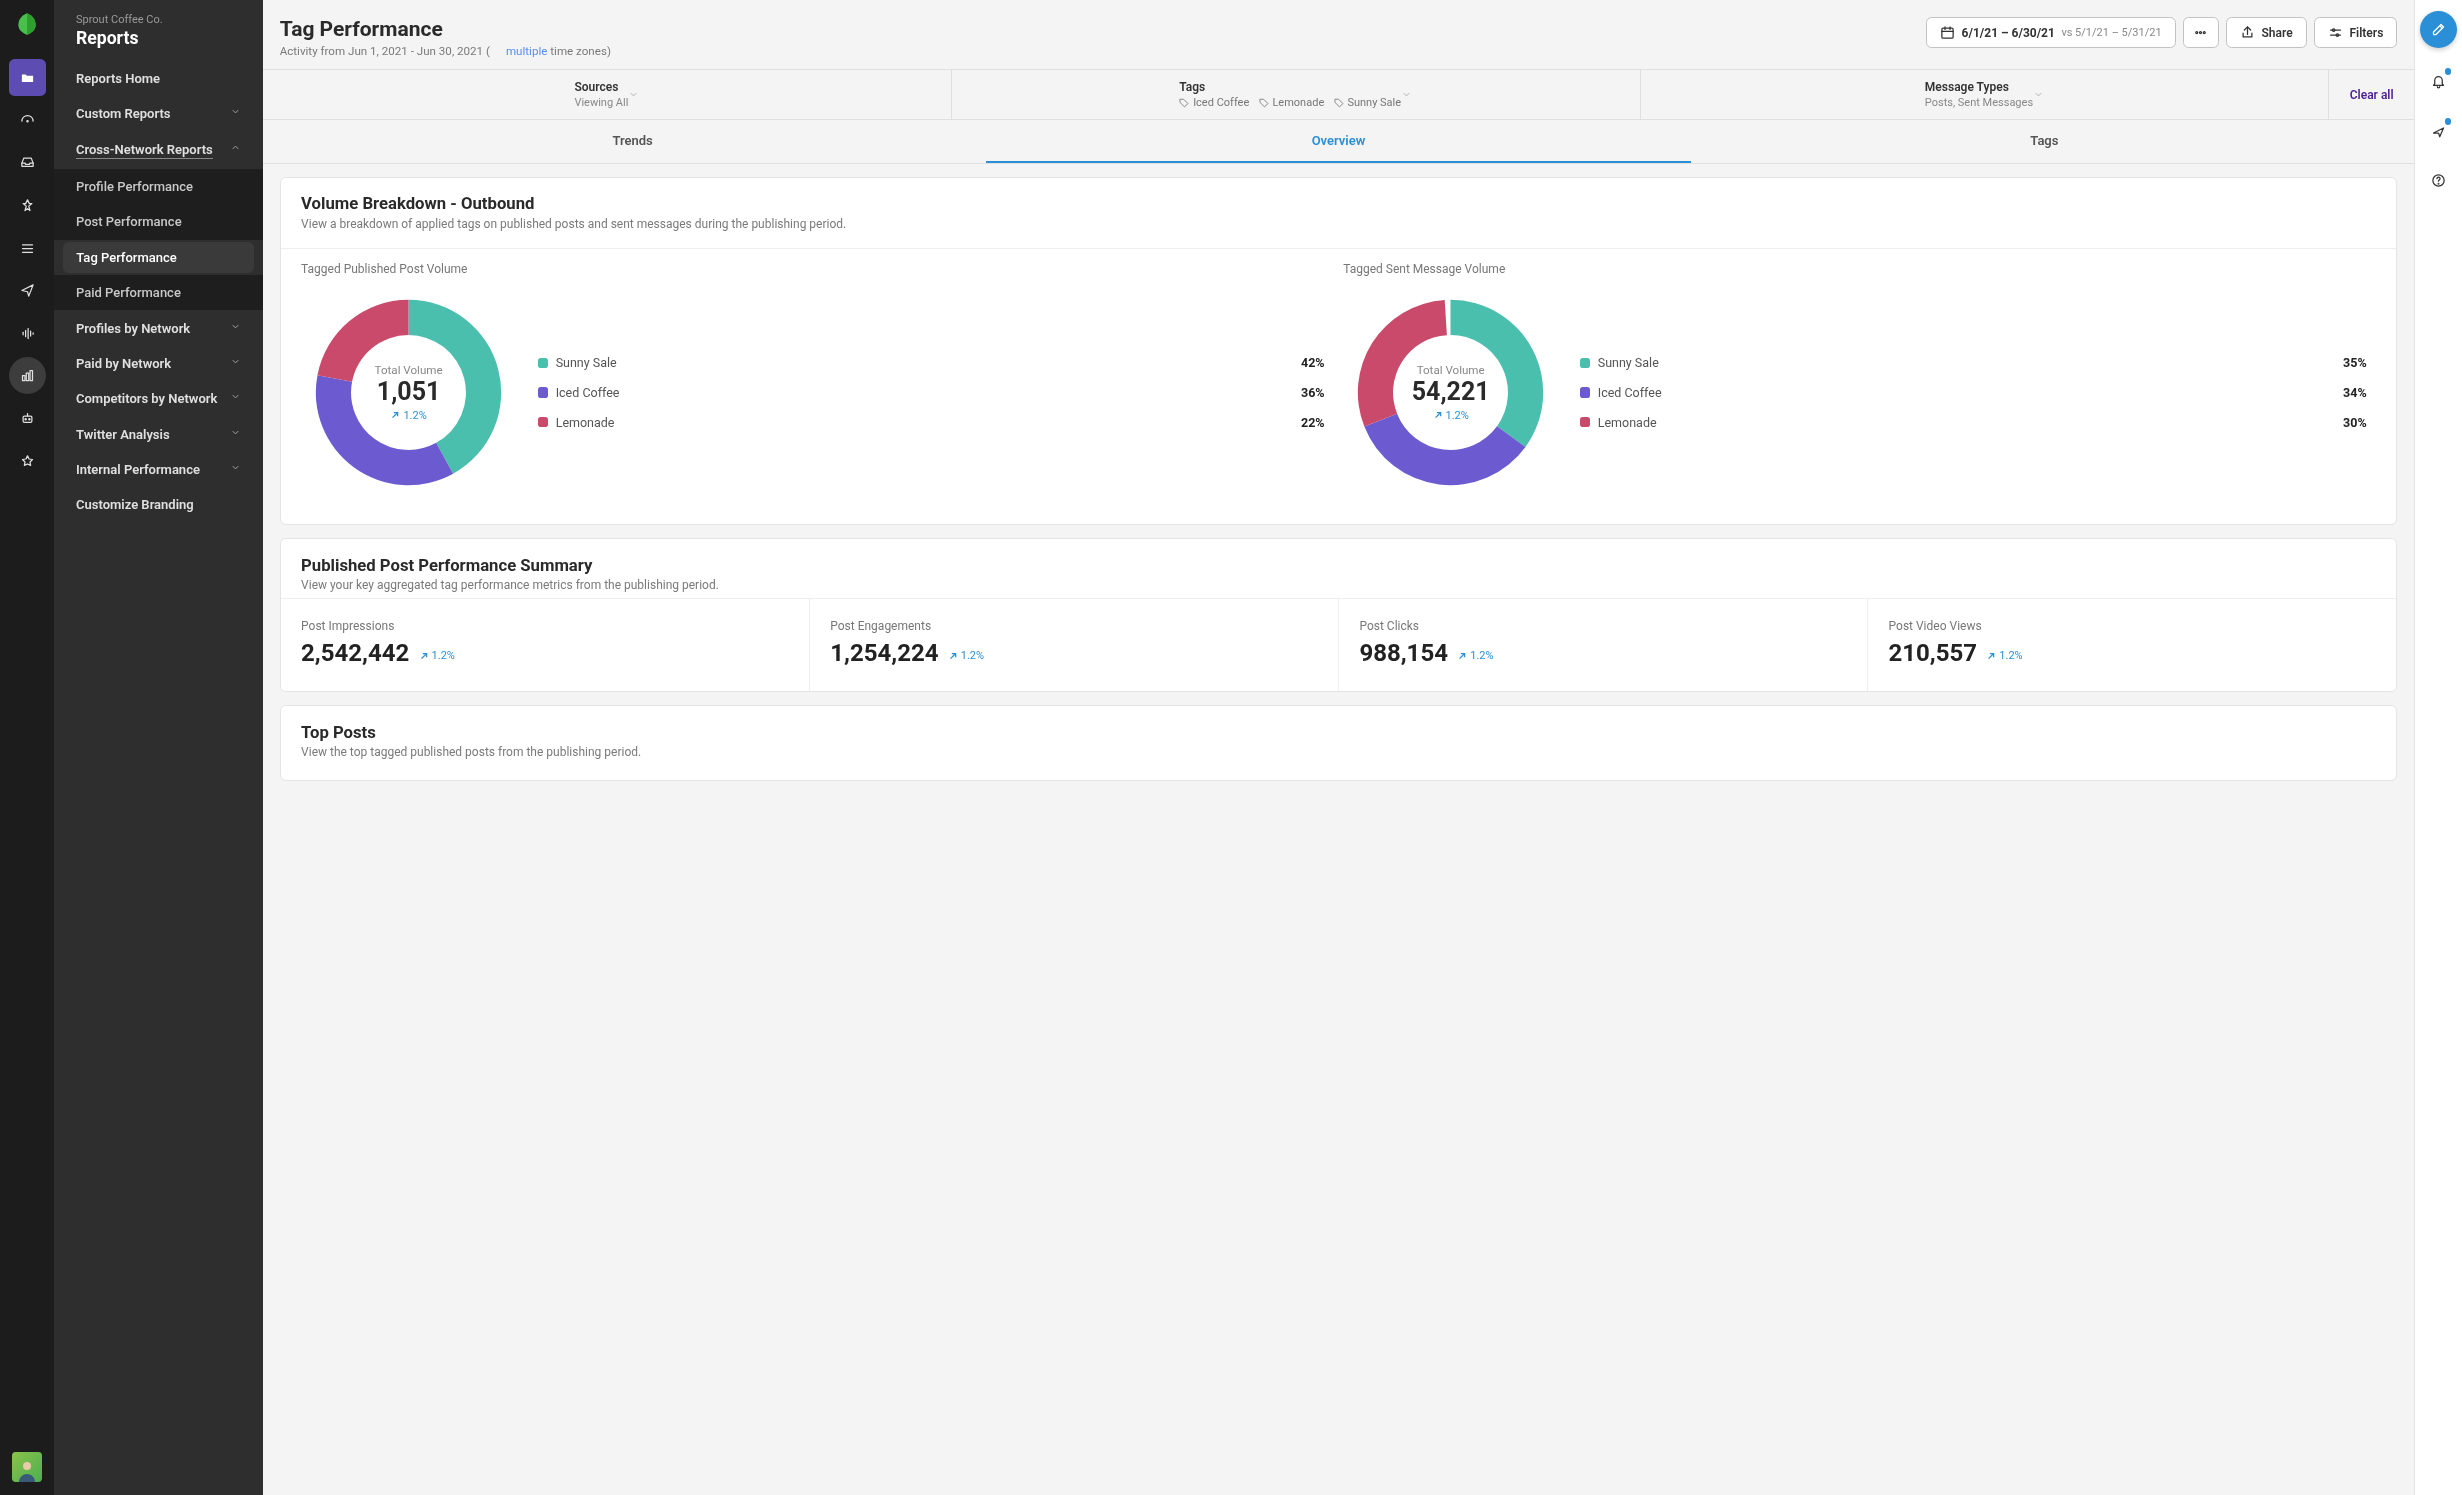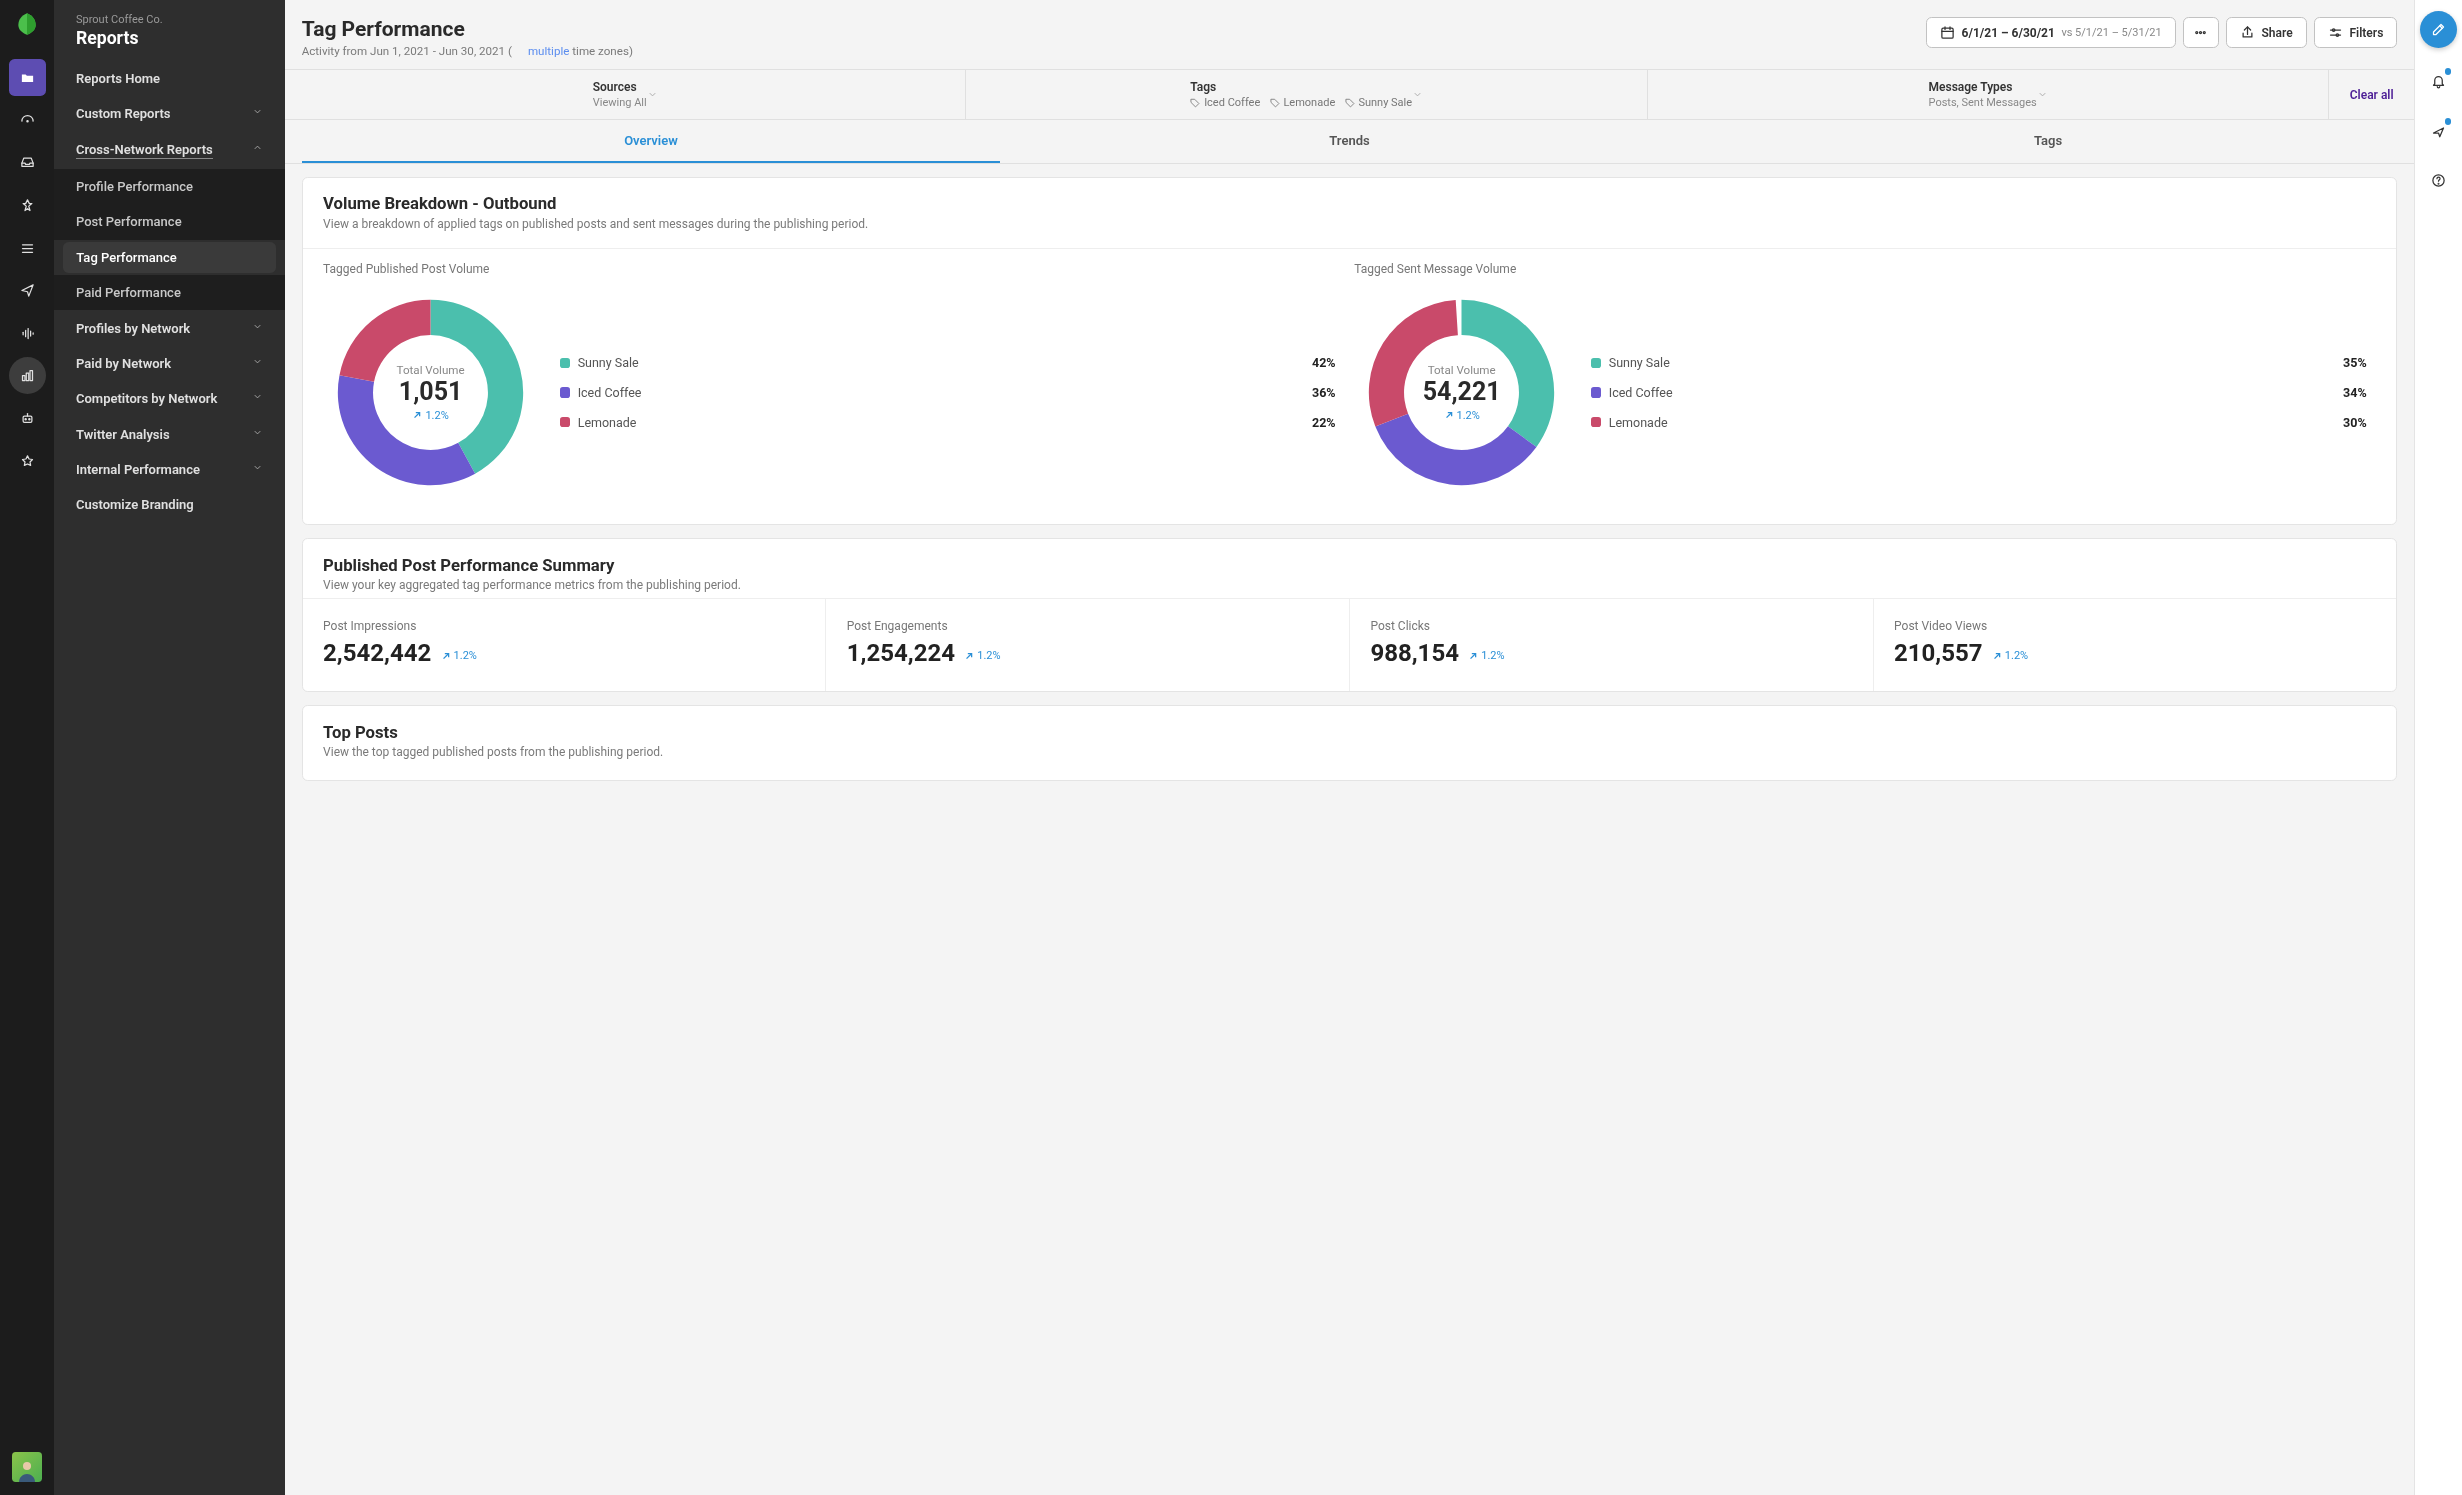--- a/index.html
+++ b/index.html
@@ -6,21 +6,21 @@
 body { display: flex; background: #f4f4f4; height: 100vh; overflow: hidden; }
 
 .rail { width: 54px; background: #1c1c1c; display: flex; flex-direction: column; align-items: center; padding-top: 11px; gap: 5.6px; flex-shrink: 0; position: relative; }
 .rail-icon { width: 37px; height: 37px; display: flex; align-items: center; justify-content: center; border-radius: 50%; color: #e0e0e0; cursor: pointer; font-size: 15px; }
 .rail-icon.active { background: #3d3d3d; }
 .rail-icon.folder-active { background: #5d4db2; color: #fff; border-radius: 5.6px; }
 .rail-logo { width: 26px; height: 26px; margin-bottom: 16.7px; }
 .rail-avatar { width: 30px; height: 30px; border-radius: 3.7px; background: linear-gradient(135deg,#8bc34a,#4caf50); position: absolute; bottom: 13px; left: 12px; display:flex; align-items:flex-end; justify-content:center; overflow:hidden; }
 .rail-avatar svg { width: 24px; height: 24px; }
 
-.sidebar { width: 231px; background: #2e2e2e; color: #d0d0d0; display: flex; flex-direction: column; padding: 13px 0 0 0; flex-shrink: 0; overflow-y: auto; }
+.sidebar { width: 209px; background: #2e2e2e; color: #d0d0d0; display: flex; flex-direction: column; padding: 13px 0 0 0; flex-shrink: 0; overflow-y: auto; }
 .sb-head { padding: 0 22px 13px; }
 .sb-org { font-size: 11px; color: #9a9a9a; margin-bottom: 1.9px; }
 .sb-title { font-size: 17.6px; font-weight: 700; color: #fff; }
 .sb-item { padding: 10.2px 22px; font-size: 13px; font-weight: 600; display: flex; align-items: flex-start; justify-content: space-between; cursor: pointer; }
 .sb-item.section { color: #e0e0e0; }
 .sb-item.sub { background: #1e1e1e; font-weight: 500; color: #c8c8c8; padding-left: 22px; }
 .sb-item.sub.selected { background: #3a3a3a; border-radius: 5.6px; margin: 1.9px 9.3px; padding: 8.3px 13px; color: #fff; }
 .sb-item .label-underline { border-bottom: 0.9px solid #888; padding-bottom: 0.9px; }
 .chev { width: 11px; height: 11px; opacity: .7; }
 
@@ -320,22 +320,22 @@
         <div class="fcell-sub">Posts, Sent Messages</div>
       </div>
       <svg class="chev" viewBox="0 0 24 24" stroke="#888" fill="none" stroke-width="2">
           <polyline points="6 9 12 15 18 9"></polyline>
         </svg>
     </div>
     <div class="clear-all">Clear all</div>
   </div>
 
   <div class="tabs">
+    <div class="tab">Trends</div>
     <div class="tab active">Overview</div>
-    <div class="tab">Trends</div>
     <div class="tab">Tags</div>
   </div>
 
   <div class="card">
     <div class="card-head">
       <div class="card-title">Volume Breakdown - Outbound</div>
       <div class="card-sub">View a breakdown of applied tags on published posts and sent messages during the publishing period.</div>
     </div>
     <div class="donut-row" id="donut-row">
         <div class="donut-block">

